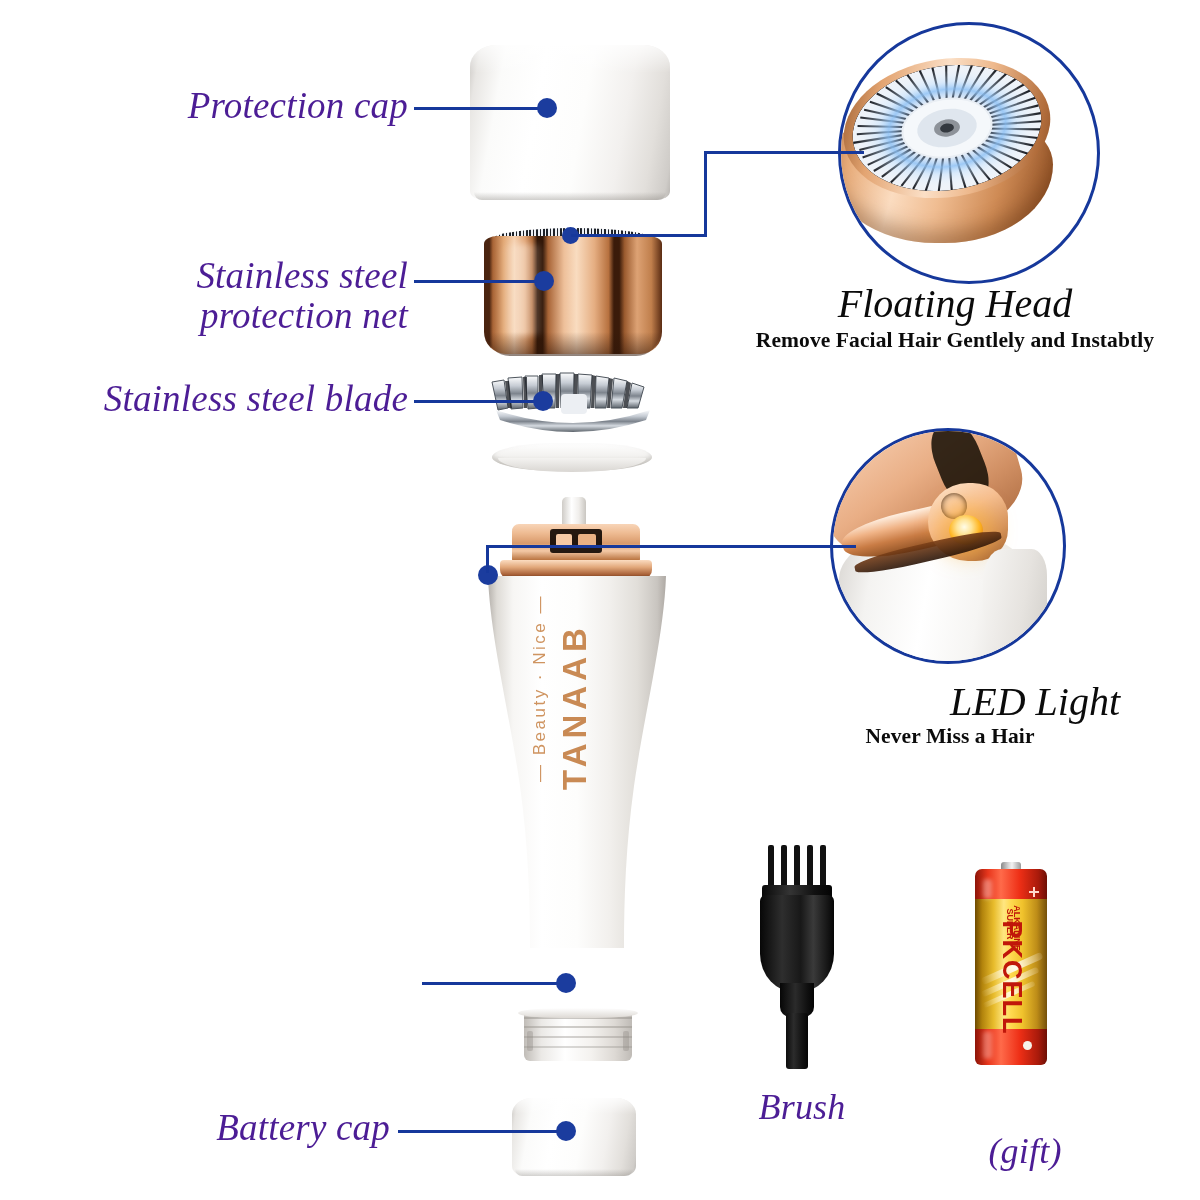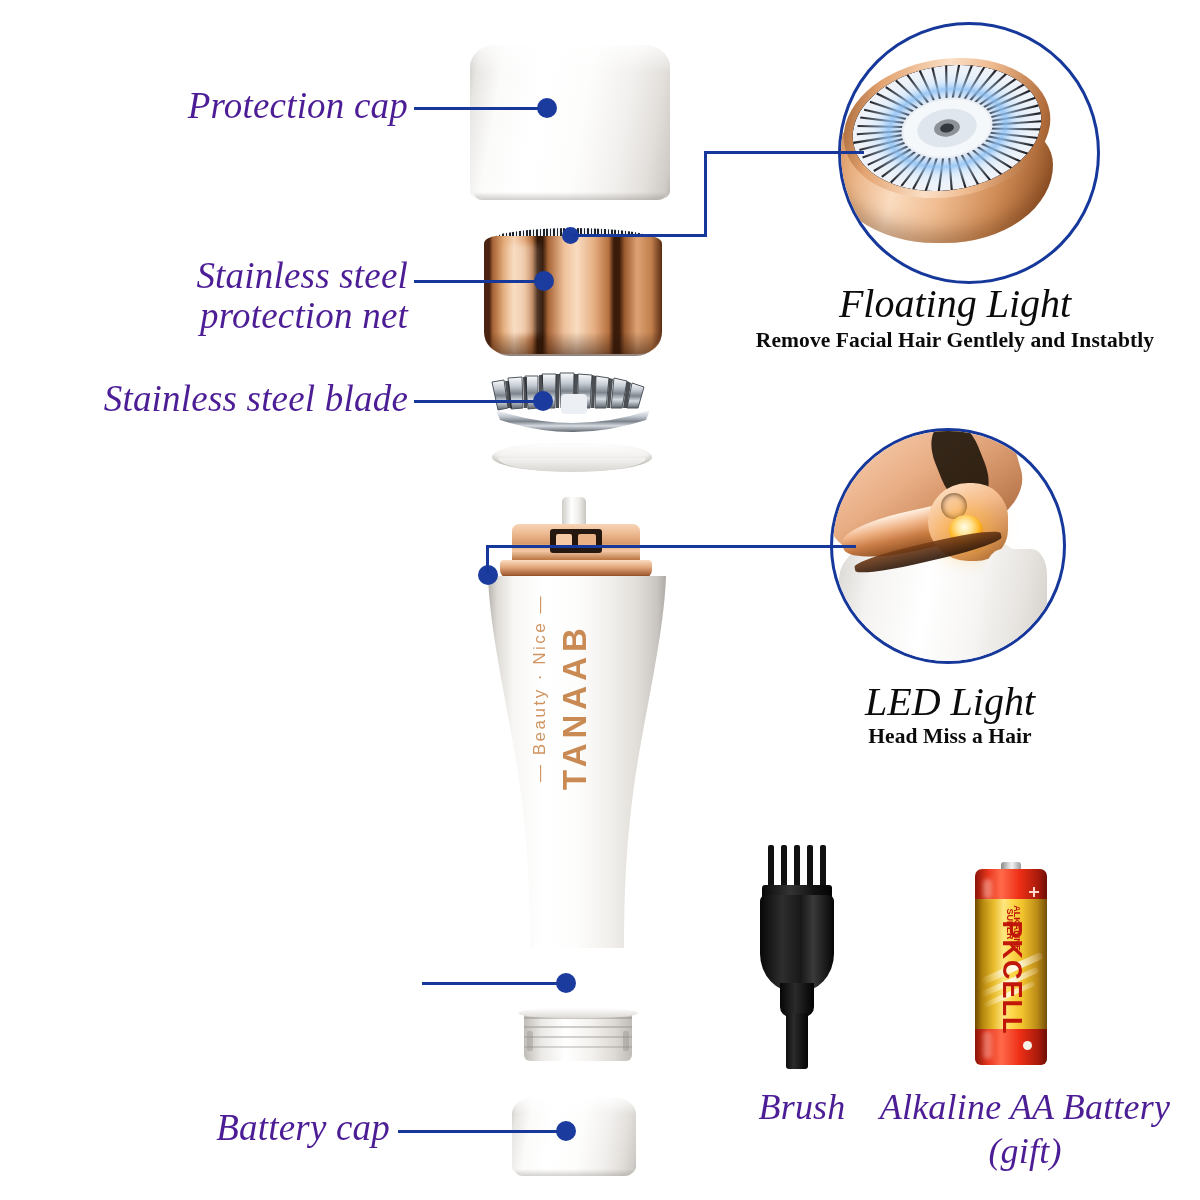--- a/index.html
+++ b/index.html
@@ -233,21 +233,21 @@
 
           <ellipse cx="95" cy="62" rx="46" ry="30" fill="#e9eef4"></ellipse>
           <ellipse cx="95" cy="62" rx="44" ry="28" fill="#f5f8fb"></ellipse>
           <ellipse cx="95" cy="62" rx="30" ry="19" fill="#dfe6ee"></ellipse>
           <ellipse cx="95" cy="62" rx="13" ry="8.5" fill="#8d9299"></ellipse>
           <ellipse cx="95" cy="62" rx="7" ry="4.5" fill="#33383f"></ellipse>
         </svg>
       </div>
     </div>
   </div>
-  <div class="callout-title" style="left:730px; top:280px; width:450px;">Floating Light</div>
+  <div class="callout-title" style="left:730px; top:280px; width:450px;">Floating Head</div>
   <div class="callout-sub" style="left:730px; top:328px; width:450px;">Remove Facial Hair Gentlely and Instabtly</div>
 
   <div class="callout-ring" style="left:830px; top:428px; width:236px; height:236px;">
     <div style="position:absolute; left:0; top:0; width:236px; height:236px;">
 
       <div style="position:absolute; left:6px; top:100px; width:190px; height:160px;
                   border-radius:44% 40% 20% 22% / 30% 30% 14% 14%;
                   background: linear-gradient(100deg,#d9d6d2 0%,#f4f3f1 18%,#ffffff 45%,
                               #f6f5f3 70%,#e4e1dd 90%,#cfccc8 100%);"></div>
 
@@ -286,22 +286,22 @@
       <div style="position:absolute; left:20px; top:112px; width:150px; height:18px;
                   transform: rotate(-13deg);
                   background: linear-gradient(180deg,#7a3f18,#2a1407);
                   border-radius:40%; opacity:.9;"></div>
 
       <div style="position:absolute; left:150px; top:118px; width:64px; height:110px;
                   border-radius:30% 24% 40% 50%;
                   background: linear-gradient(100deg,#f7f6f4,#e6e3df 60%,#d2cfca);"></div>
     </div>
   </div>
-  <div class="callout-title" style="left:780px; top:678px; width:340px;">LED Light</div>
-  <div class="callout-sub" style="left:780px; top:724px; width:340px;">Head Miss a Hair</div>
+  <div class="callout-title" style="left:780px; top:678px; width:340px;text-align:right;">LED Light</div>
+  <div class="callout-sub" style="left:780px; top:724px; width:340px;">Never Miss a Hair</div>
 
   <div style="position:absolute; left:470px; top:45px; width:200px; height:155px;">
     <div class="white-cyl" style="left:0; top:0; width:200px; height:155px;
          border-radius:26px 26px 13px 13px / 22px 22px 9px 9px;"></div>
     <div class="cap-top-shade" style="height:28px;
          border-radius:26px 26px 0 0 / 22px 22px 0 0; opacity:.75;"></div>
 
     <div style="position:absolute; left:4px; right:4px; bottom:0; height:8px;
                 background: linear-gradient(180deg, rgba(160,156,150,.0), rgba(120,116,110,.35));
                 border-radius:0 0 12px 12px;"></div>
@@ -545,16 +545,15 @@
   <div class="label right" style="left:8px; top:379px; width:400px;">Stainless steel blade</div>
 
   <div class="label right" style="left:48px; top:256px; width:360px;">Stainless steel
 protection net</div>
 
 
   <div class="label right" style="left:40px; top:1108px; width:350px;">Battery cap</div>
 
   <div class="label center" style="left:716px; top:1088px; width:172px; font-size:36px;">Brush</div>
 
-  <div class="label center" style="left:860px; top:1088px; width:330px; font-size:36px;">Alkaline AA Battery</div>
   <div class="label center" style="left:860px; top:1132px; width:330px; font-size:36px;">(gift)</div>
 
 </div>
 
 </body></html>

